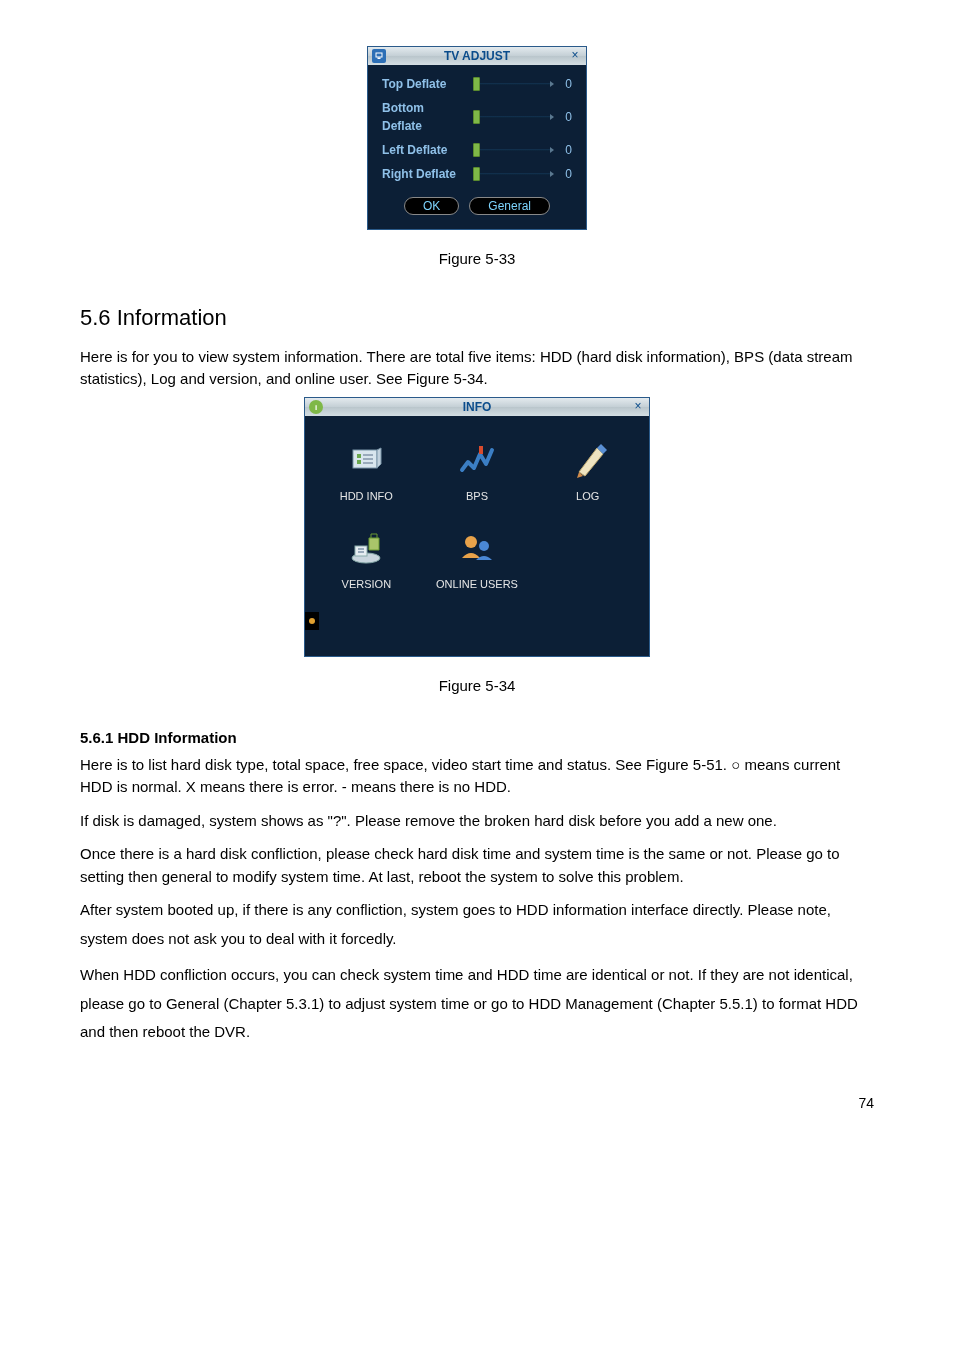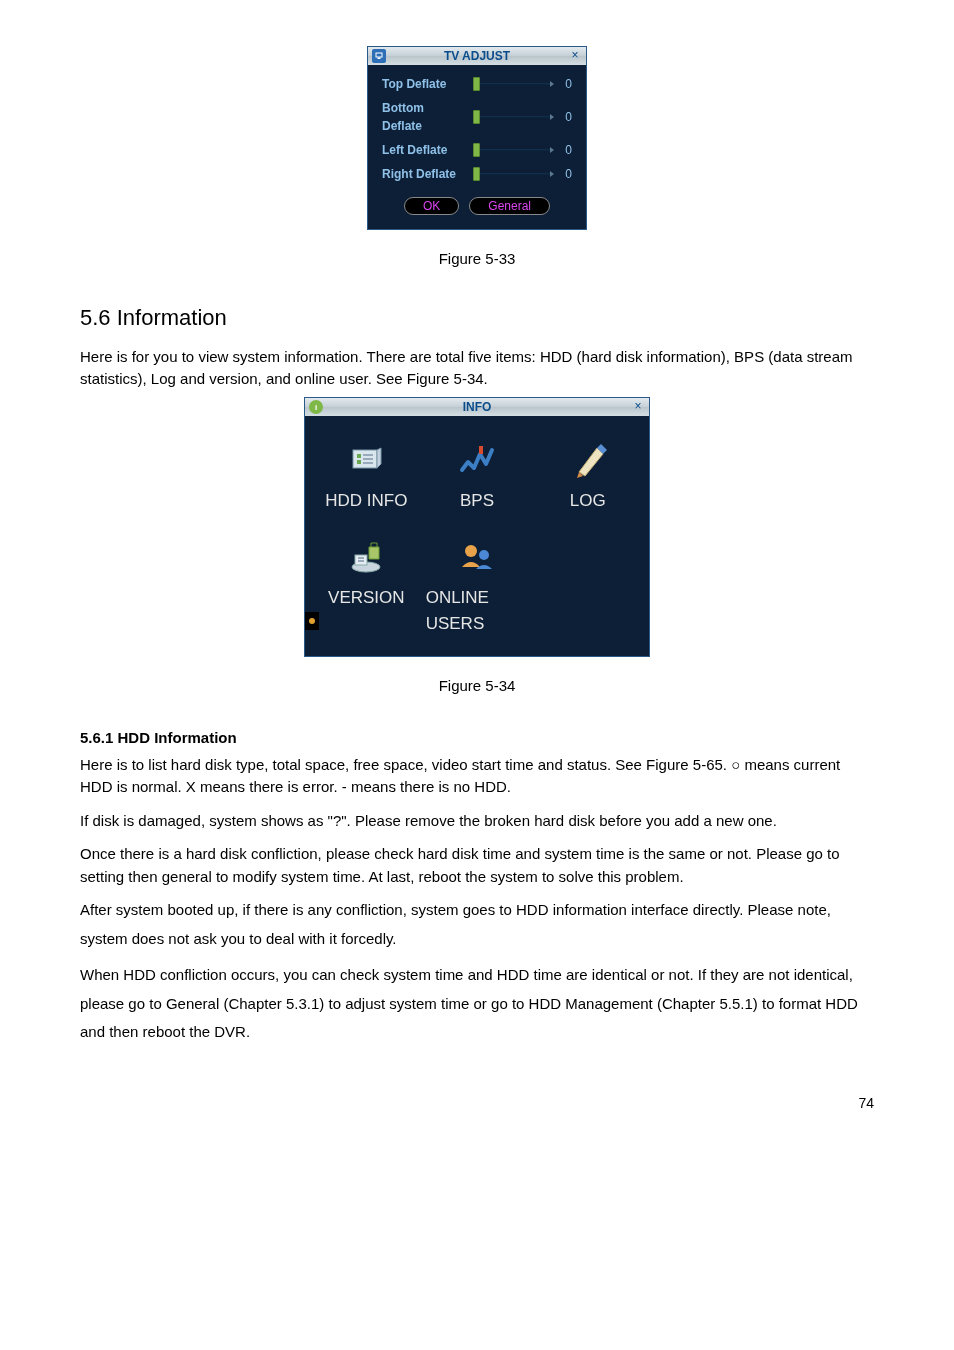--- a/index.html
+++ b/index.html
@@ -65,21 +65,21 @@
   .slider .arrow {
     position:absolute; right:-2px; top:50%; transform:translateY(-50%);
     width:0;height:0;
     border-top:3px solid transparent;
     border-bottom:3px solid transparent;
     border-left:4px solid #5a7890;
   }
   .ta-value { width:14px; text-align:right; color:#8fc0e8; }
   .ta-buttons { display:flex; justify-content:center; gap:10px; margin:14px 0 6px 0; }
   .dvr-btn {
-    background:#000; color:#d946ef;
+    background:#000; color:#7dd3fc;
     border:1px solid #888;
     border-radius:10px;
     padding:1px 18px; font-size:12px;
   }
 
   .fig-caption { text-align:center; margin:18px 0 30px 0; }
 
   
   h2.section { font-size:22px; font-weight:normal; margin:20px 0 12px 0; }
 
@@ -97,21 +97,21 @@
   }
   .info-grid {
     display:grid;
     grid-template-columns: repeat(3,1fr);
     row-gap:24px; column-gap:8px;
   }
   .info-item { display:flex; flex-direction:column; align-items:center; gap:6px;}
   .info-item .icn {
     width:42px; height:42px; display:flex; align-items:center; justify-content:center;
   }
-  .info-item .lbl { color:#e6e6e6; font-size:17px; }
+  .info-item .lbl { color:#e6e6e6; font-size:11px; }
   .info-corner {
     position:absolute; left:0; bottom:26px;
     width:14px; height:18px;
     background:#000;
     display:flex; align-items:center; justify-content:center;
   }
   .info-corner::after{
     content:""; width:6px;height:6px; background:#e0a030; border-radius:50%;
   }
 
@@ -264,19 +264,19 @@
         <div></div>
       </div>
       <div class="info-corner"></div>
     </div>
   </div>
 </div>
 
 <div class="fig-caption">Figure 5-34</div>
 
 <h3 class="subsection">5.6.1  HDD Information</h3>
-<p class="para">Here is to list hard disk type, total space, free space, video start time and status. See Figure 5-65. ○ means current HDD is normal. X means there is error. - means there is no HDD.</p>
+<p class="para">Here is to list hard disk type, total space, free space, video start time and status. See Figure 5-51. ○ means current HDD is normal. X means there is error. - means there is no HDD.</p>
 <p class="para" style="line-height:1.9">If disk is damaged, system shows as "?". Please remove the broken hard disk before you add a new one.</p>
 <p class="para">Once there is a hard disk confliction, please check hard disk time and system time is the same or not. Please go to setting then general to modify system time.  At last, reboot the system to solve this problem.</p>
 <p class="para" style="line-height:1.9">After system booted up, if there is any confliction, system goes to HDD information interface directly. Please note, system does not ask you to deal with it forcedly.</p>
 <p class="para" style="line-height:1.9">When HDD confliction occurs, you can check system time and HDD time are identical or not. If they are not identical, please go to General (Chapter 5.3.1) to adjust system time or go to HDD Management (Chapter 5.5.1) to format HDD and then reboot the DVR.</p>
 
 <div class="pagenum">74</div>
 
 </body></html>

